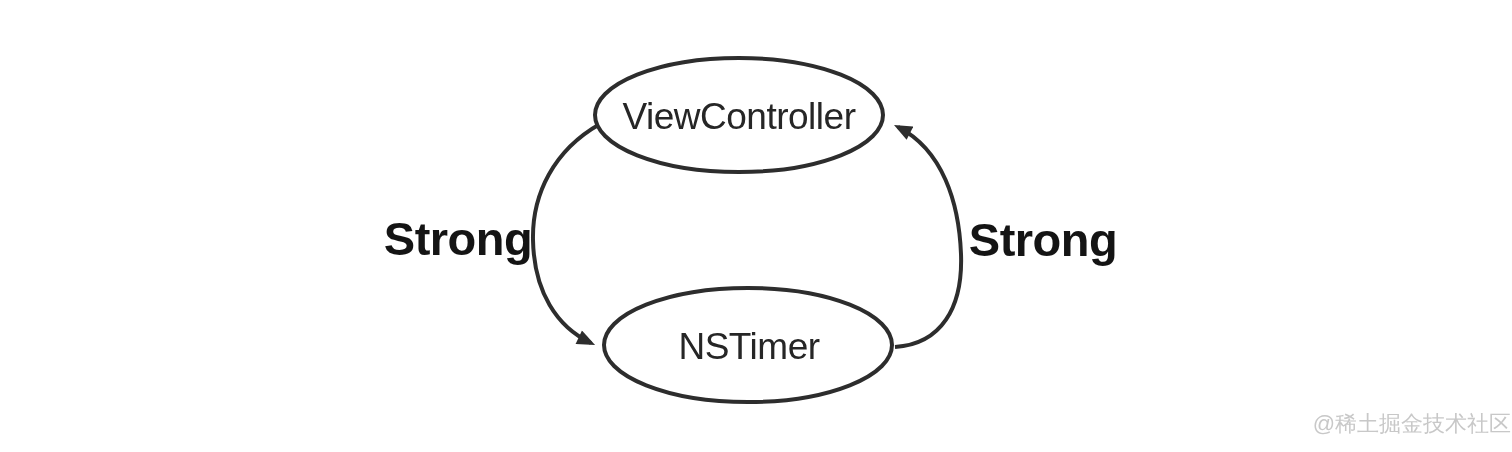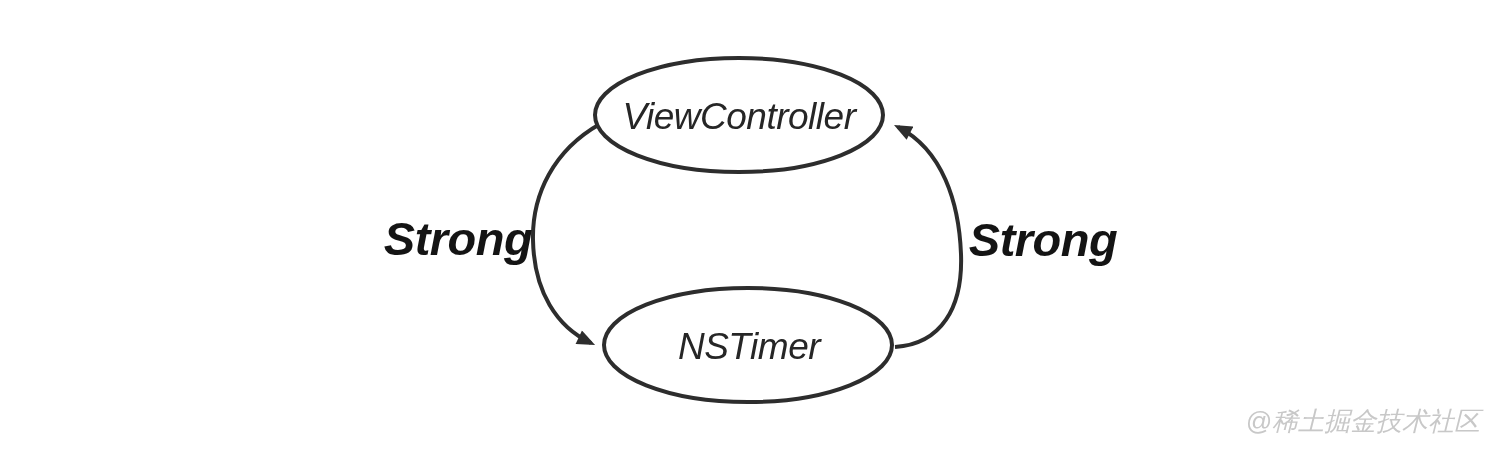--- a/index.html
+++ b/index.html
@@ -7,21 +7,20 @@
     padding: 0;
     background: #ffffff;
   }
   .canvas {
     position: relative;
     width: 1512px;
     height: 452px;
     background: var(--bg, #ffffff);
     overflow: hidden;
     font-family: "Liberation Sans", "DejaVu Sans", sans-serif;
-    font-style: italic;
   }
   .diagram-svg {
     position: absolute;
     left: 0;
     top: 0;
   }
   .node-shape {
     fill: #ffffff;
     stroke-width: 4px;
   }
@@ -41,23 +40,23 @@
     letter-spacing: -0.5px;
   }
   .edge-label {
     font-size: 47px;
     font-weight: 600;
     letter-spacing: -0.5px;
     color: var(--edge-text, #141414);
   }
   .watermark {
     position: absolute;
-    right: 32px;
+    right: 1px;
     bottom: 13px;
-    font-size: 26px;
+    font-size: 22px;
     font-weight: 400;
     color: var(--watermark-text, #c8c8c8);
     white-space: nowrap;
     margin-left: 48px;
   }
 </style>
 </head>
 <body>
 
 <div class="canvas">

